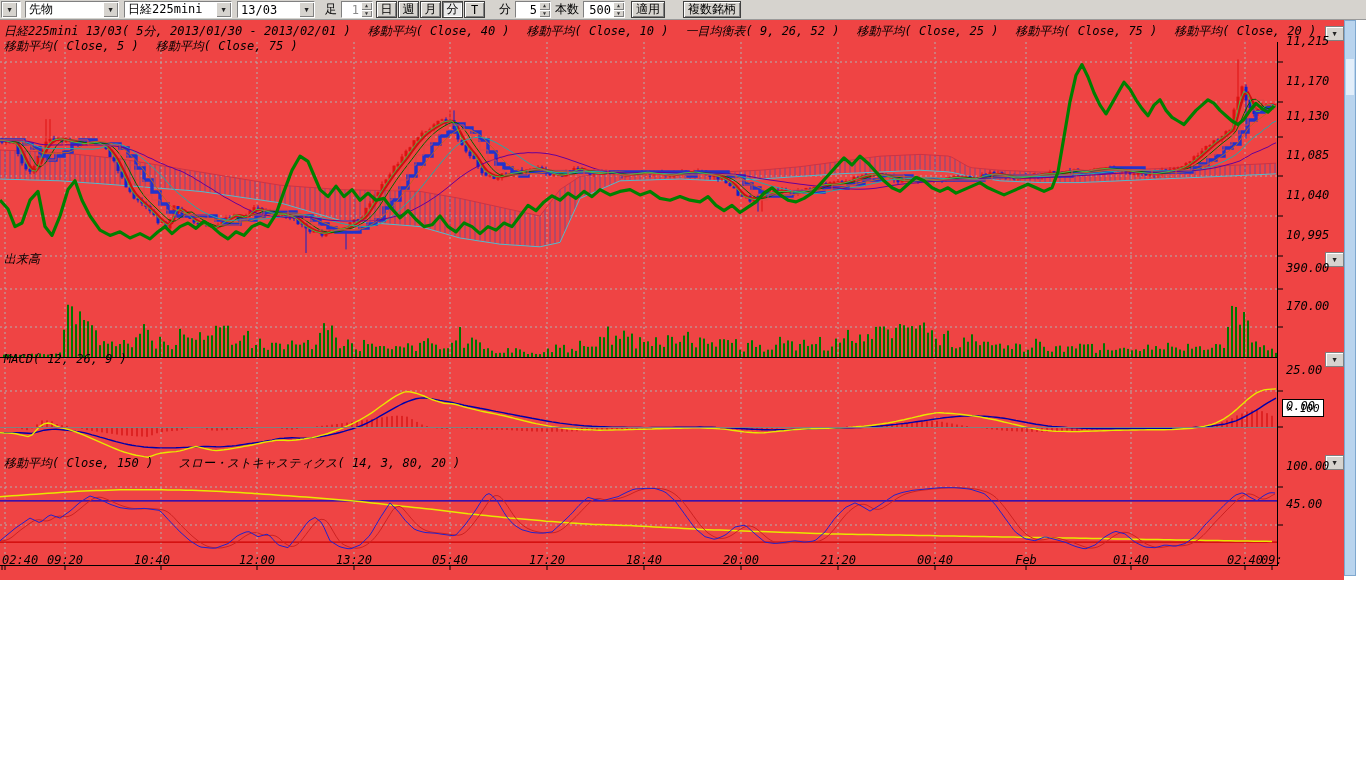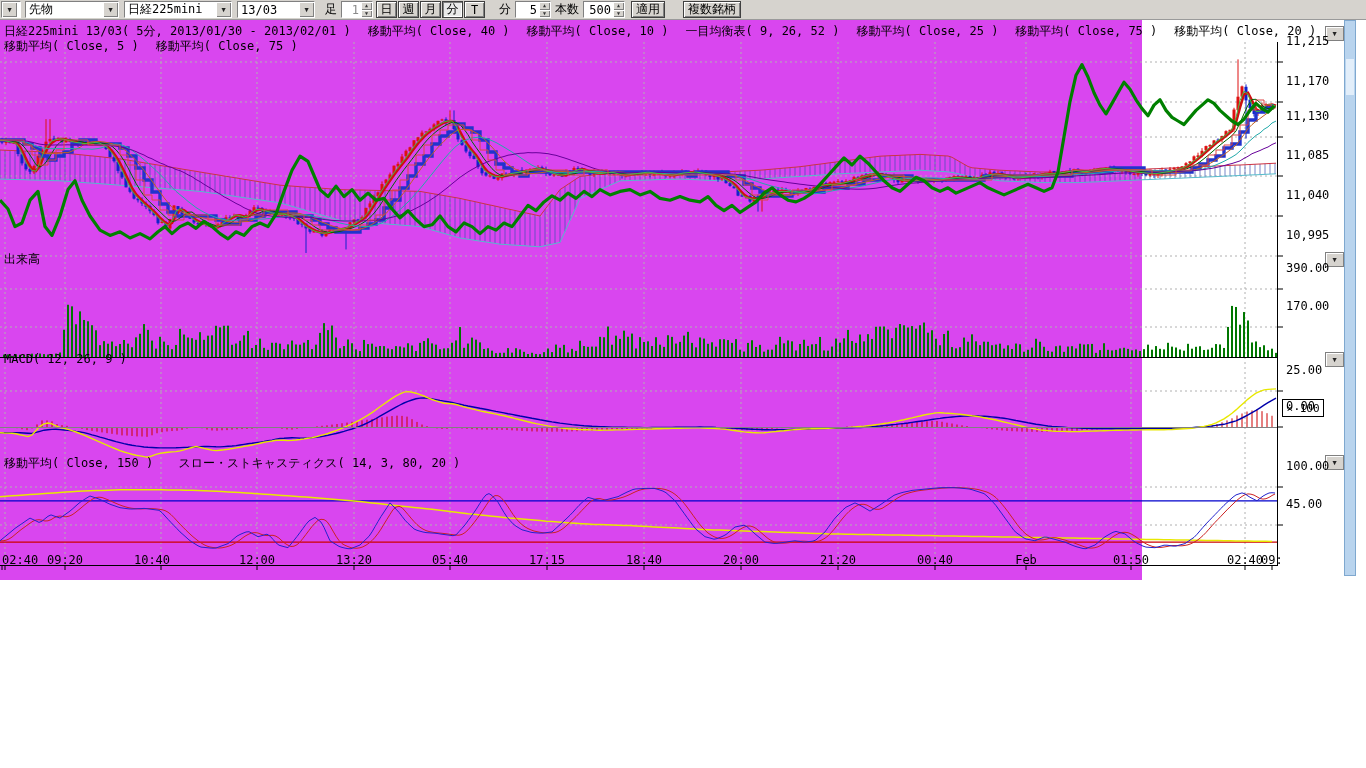--- a/index.html
+++ b/index.html
@@ -19,21 +19,21 @@
   .spin .sval{flex:1;text-align:right;padding:0 2px;font-size:12px;}
   .spin .sval.dim{color:#8a8a8a;}
   .spin .sbtns{display:flex;flex-direction:column;width:11px;height:15px;}
   .spin .sbtns span{flex:1;background:#d6d3ce;font-size:5px;line-height:7px;text-align:center;color:#333;
         box-shadow:inset 1px 1px 0 #fff, inset -1px -1px 0 #808080;}
   .btn{display:inline-flex;align-items:center;justify-content:center;height:17px;background:#d6d3ce;
        border:1px solid #404040;box-shadow:inset 1px 1px 0 #fff, inset -1px -1px 0 #808080;
        font-size:12px;font-family:inherit;padding:0 4px;box-sizing:border-box;white-space:nowrap;}
   .btn.pressed{box-shadow:inset 1px 1px 0 #808080, inset -1px -1px 0 #fff;background:#e9e9e9;}
   
-  #chart-area{position:absolute;left:0;top:20px;width:1142px;height:560px;background:#d946ef;}
+  #chart-area{position:absolute;left:0;top:20px;width:1344px;height:560px;background:#ef4444;font-style:italic;}
   #chart-svg{position:absolute;left:0;top:0;}
   .lab{position:absolute;white-space:nowrap;font-size:12px;color:#000;}
   .legend-line{position:absolute;left:4px;white-space:nowrap;font-size:12px;}
   .legend-line span{margin-right:17px;}
   .axlab{position:absolute;font-size:12px;white-space:nowrap;}
   .center{transform:translateX(-50%);}
   #multiplier-box{position:absolute;left:1282px;top:331px;width:40px;height:16px;border:1px solid #000;
        background:#fff;font-size:11px;display:flex;align-items:center;justify-content:center;margin-top:48px;}
   .mini-drop{position:absolute;left:1325px;width:17px;height:13px;background:#d6d3ce;
        border:1px solid #808080;box-shadow:inset 1px 1px 0 #fff;display:flex;align-items:center;justify-content:center;
@@ -1690,27 +1690,27 @@
         <div class="axlab" style="left: 1286px; top: 343px;">25.00</div>
         <div class="axlab" style="left: 1286px; top: 379px;">0.00</div>
         <div class="axlab" style="left: 1286px; top: 439px;">100.00</div>
         <div class="axlab" style="left: 1286px; top: 477px;">45.00</div>
         <div class="axlab" style="left: 2px; top: 533px;">02:40</div>
         <div class="axlab center" style="left: 65px; top: 533px;">09:20</div>
         <div class="axlab center" style="left: 146px; top: 533px; margin-left: 6px;">10:40</div>
         <div class="axlab center" style="left: 257px; top: 533px;">12:00</div>
         <div class="axlab center" style="left: 354px; top: 533px;">13:20</div>
         <div class="axlab center" style="left: 450px; top: 533px;">05:40</div>
-        <div class="axlab center" style="left: 547px; top: 533px;">17:15</div>
+        <div class="axlab center" style="left: 547px; top: 533px;">17:20</div>
         <div class="axlab center" style="left: 644px; top: 533px;">18:40</div>
         <div class="axlab center" style="left: 741px; top: 533px;">20:00</div>
         <div class="axlab center" style="left: 838px; top: 533px;">21:20</div>
         <div class="axlab center" style="left: 935px; top: 533px;">00:40</div>
         <div class="axlab center" style="left: 1026px; top: 533px;">Feb</div>
-        <div class="axlab center" style="left: 1131px; top: 533px;">01:50</div>
+        <div class="axlab center" style="left: 1131px; top: 533px;">01:40</div>
         <div class="axlab center" style="left: 1245px; top: 533px;">02:40</div>
         <div class="axlab" style="left: 1261px; top: 533px;">09:</div>
       </div>
 
     <div id="vscroll">
         <div class="thumb"></div>
       </div>
   </div>
 </div>
 

